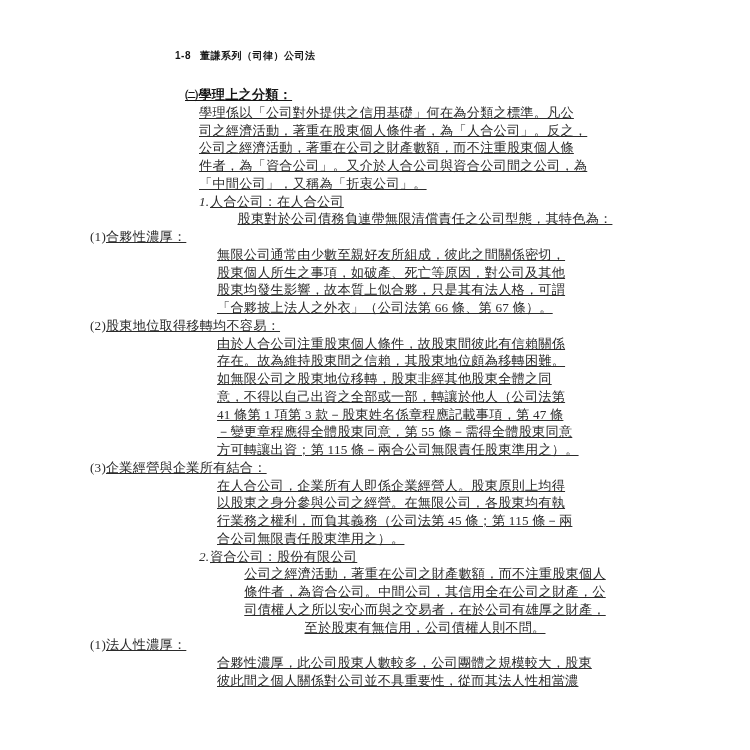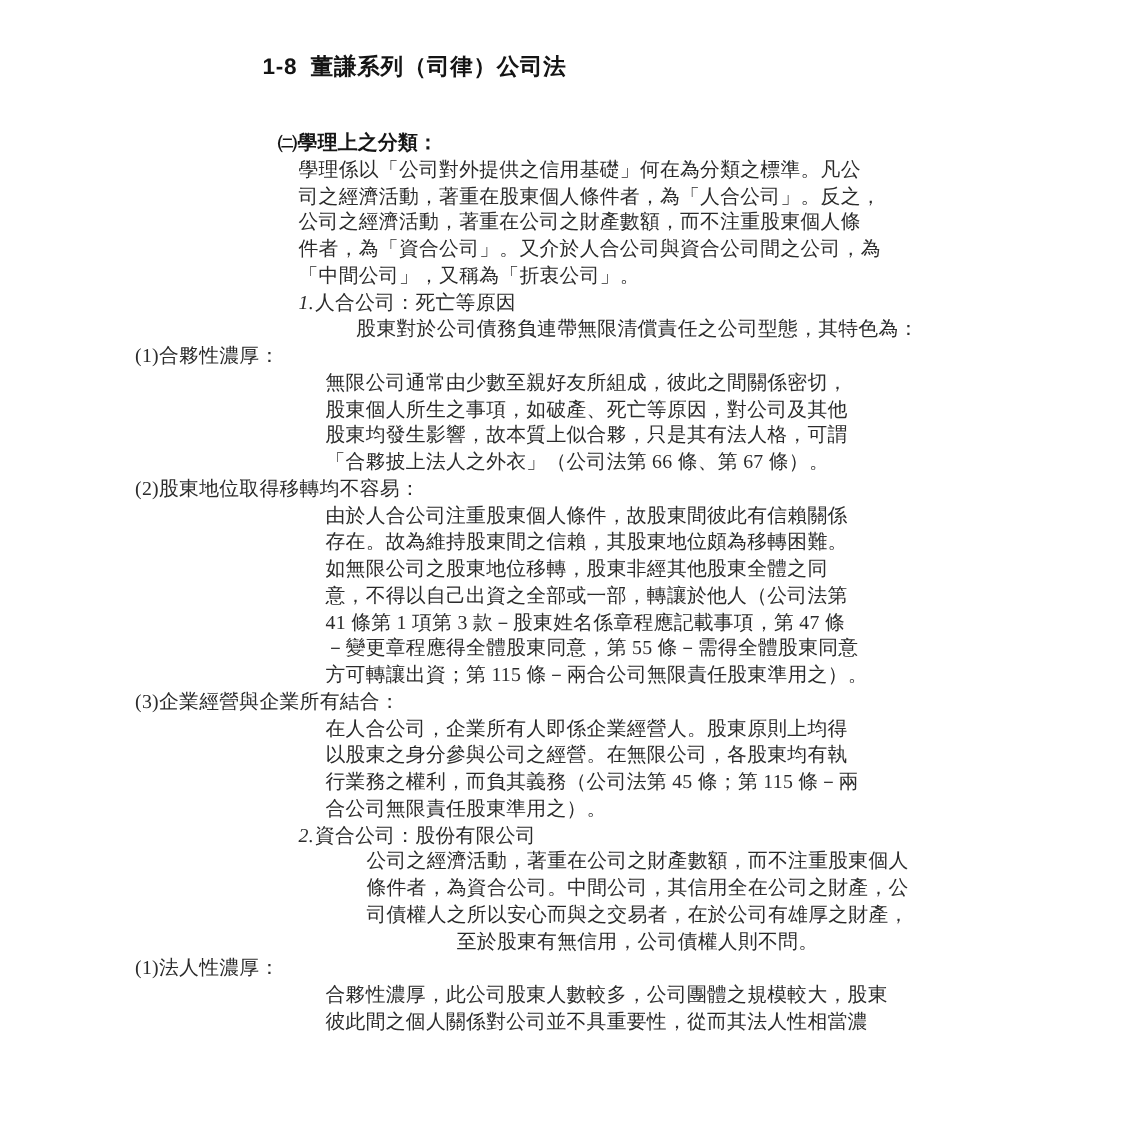--- a/index.html
+++ b/index.html
@@ -11,44 +11,44 @@
   #page {
     position: relative;
     width: 750px;
     height: 750px;
     background: #ffffff;
     overflow: hidden;
     color: #2b2b2b;
   }
   .page-header {
     position: absolute;
-    top: 35px;
+    top: 49px;
     left: 175px;
     display: flex;
     align-items: baseline;
     gap: 9px;
     font-family: "Liberation Sans", sans-serif;
     font-weight: 700;
-    font-size: 15px;
+    font-size: 10px;
     color: #141414;
     letter-spacing: 0.5px;
     white-space: nowrap;
   }
   .content {
     position: absolute;
     top: 86px;
     left: 0;
     width: 640px;
     font-size: 13.2px;
     line-height: 17.76px;
     color: #2b2b2b;
     letter-spacing: 0.2px;
     white-space: nowrap;
   }
-  .row { height: 17.76px; }
+  .row { height: 17.76px; text-decoration: underline; }
   .row.heading {
     margin-left: 185px;
     font-weight: 700;
     color: #151515;
   }
   .row.l1 { margin-left: 199px; }
   .row.item-row { margin-left: 199px; }
   .row.l2 { margin-left: 210px; text-align: center; }
   .row.sub-row { margin-left: 90px; }
   .row.l3 { margin-left: 217px; }
@@ -67,21 +67,21 @@
     <span>1-8</span>
     <span>董謙系列（司律）公司法</span>
   </div>
   <div class="content" id="content">
       <div class="row heading">㈡學理上之分類：</div>
       <div class="row l1">學理係以「公司對外提供之信用基礎」何在為分類之標準。凡公</div>
       <div class="row l1">司之經濟活動，著重在股東個人條件者，為「人合公司」。反之，</div>
       <div class="row l1">公司之經濟活動，著重在公司之財產數額，而不注重股東個人條</div>
       <div class="row l1">件者，為「資合公司」。又介於人合公司與資合公司間之公司，為</div>
       <div class="row l1">「中間公司」，又稱為「折衷公司」。</div>
-      <div class="row item-row"><span class="item-marker">1.</span><span>人合公司：死亡等原因</span></div>
+      <div class="row item-row"><span class="item-marker">1.</span><span>人合公司：在人合公司</span></div>
       <div class="row l2">股東對於公司債務負連帶無限清償責任之公司型態，其特色為：</div>
       <div class="row sub-row"><span class="sub-marker">(1)</span><span>合夥性濃厚：</span></div>
       <div class="row l3">無限公司通常由少數至親好友所組成，彼此之間關係密切，</div>
       <div class="row l3">股東個人所生之事項，如破產、死亡等原因，對公司及其他</div>
       <div class="row l3">股東均發生影響，故本質上似合夥，只是其有法人格，可謂</div>
       <div class="row l3">「合夥披上法人之外衣」（公司法第 66 條、第 67 條）。</div>
       <div class="row sub-row"><span class="sub-marker">(2)</span><span>股東地位取得移轉均不容易：</span></div>
       <div class="row l3">由於人合公司注重股東個人條件，故股東間彼此有信賴關係</div>
       <div class="row l3">存在。故為維持股東間之信賴，其股東地位頗為移轉困難。</div>
       <div class="row l3">如無限公司之股東地位移轉，股東非經其他股東全體之同</div>

